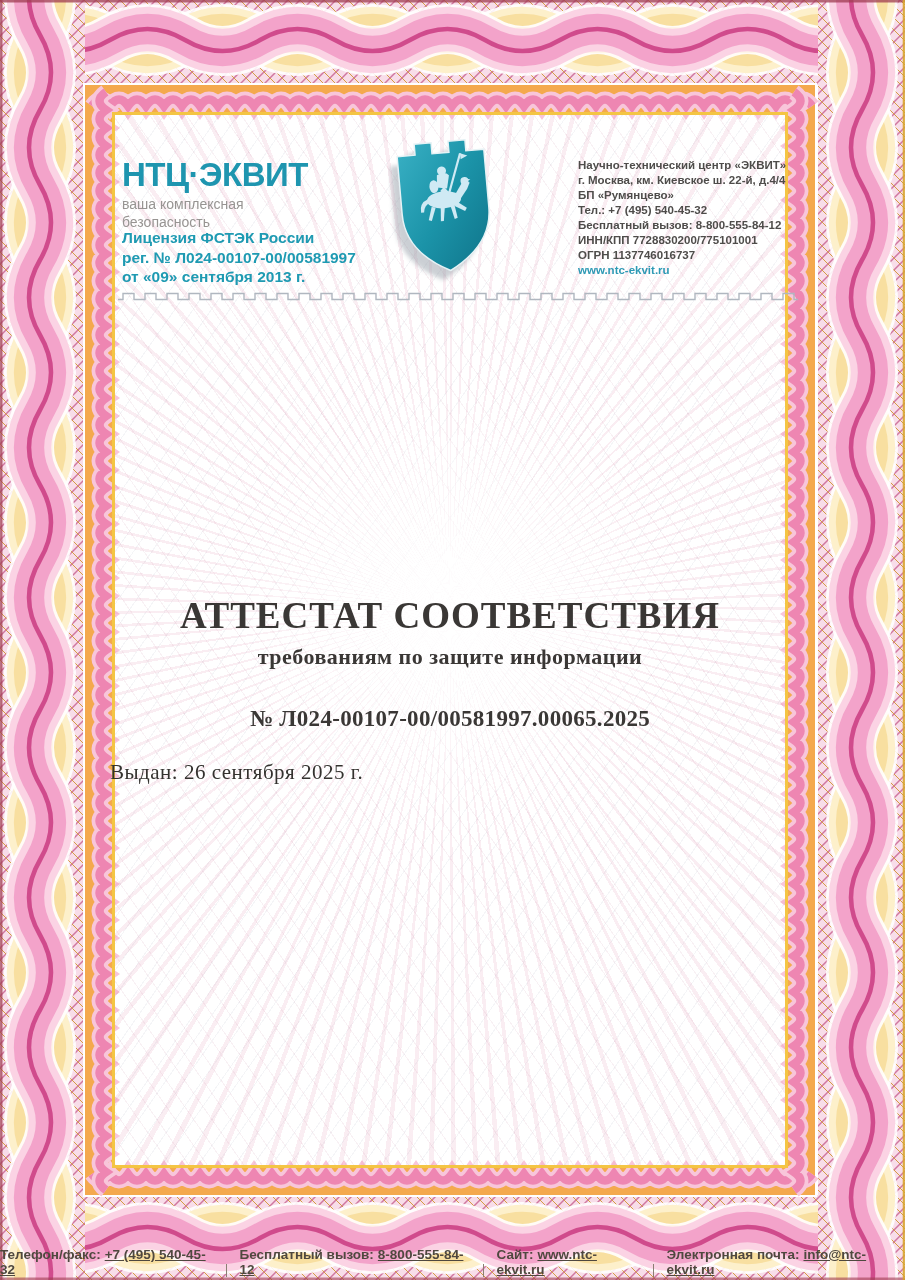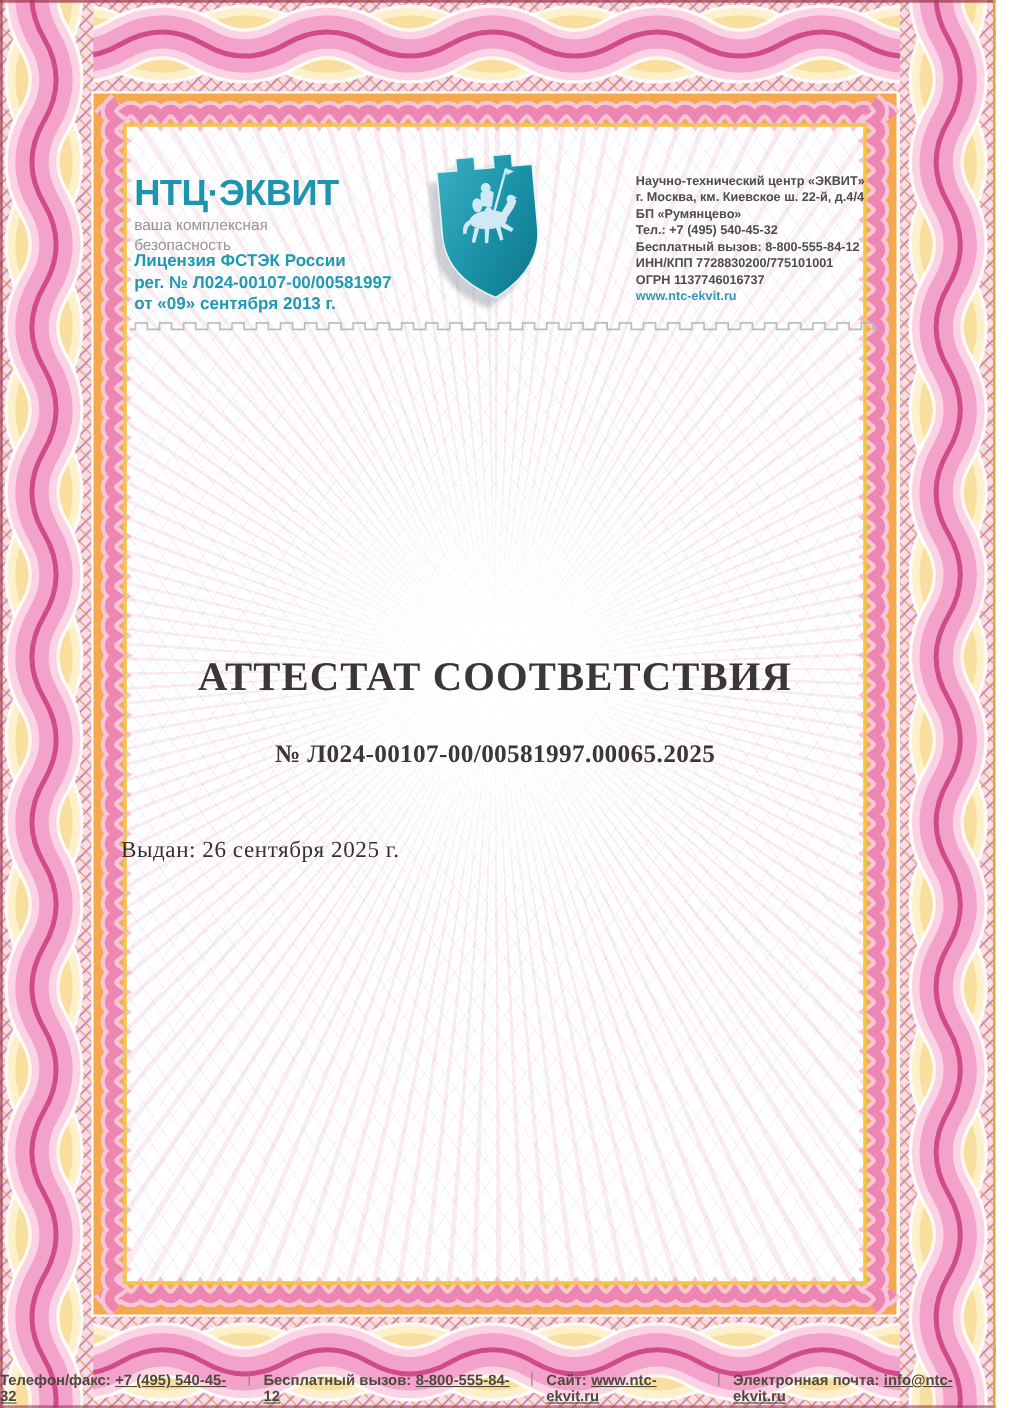--- a/index.html
+++ b/index.html
@@ -29,21 +29,21 @@
   
   .main-block{position:absolute;left:110px;top:596px;width:680px;text-align:center;z-index:2;
       font-family:"Liberation Serif",serif;color:#3a3735;}
   .cert-title{font-size:37px;font-weight:bold;letter-spacing:1px;line-height:1.1;}
   .cert-sub{margin-top:7px;font-size:22px;font-weight:bold;letter-spacing:0.5px;}
   .cert-num{margin-top:36px;font-size:23px;font-weight:bold;letter-spacing:0.3px;}
   .issue-date{position:absolute;left:110px;top:760px;width:680px;text-align:left;z-index:2;
       font-family:"Liberation Serif",serif;font-size:21px;color:#34322f;letter-spacing:0.5px;}
   
   .footer{position:absolute;left:0;bottom:3px;width:905px;z-index:3;display:flex;
-      justify-content:center;align-items:flex-start;gap:13px;
+      justify-content:center;align-items:flex-end;gap:13px;
       font-size:13.5px;font-weight:600;color:#4f483f;}
   .footer .val{text-decoration:underline;margin-left:4px;}
   .fsep{display:inline-block;width:1px;height:13px;background:#8a7f72;}
 </style>
 </head>
 <body>
 
 <div id="page">
 
   <svg id="border-svg" width="923" height="1280" viewBox="0 0 923 1280">
@@ -201,20 +201,21 @@
     <defs>
       <pattern id="cren" width="22" height="12" patternUnits="userSpaceOnUse">
         <path d="M0,9.5 h5 v-6 h11 v6 h6" fill="none" stroke="#b0b7c0" stroke-width="1.4"></path>
       </pattern>
     </defs>
     <rect width="680" height="12" y="1" fill="url(#cren)"></rect>
   </svg>
 
   <div class="main-block">
     <div class="cert-title">АТТЕСТАТ СООТВЕТСТВИЯ</div>
+    <div class="cert-sub">требованиям по защите информации</div>
     <div class="cert-num">№ Л024-00107-00/00581997.00065.2025</div>
   </div>
   <div class="issue-date">Выдан: 26 сентября 2025 г.</div>
 
   <div class="footer">
     <span>
       <span>Телефон/факс:</span><span class="val">+7 (495) 540-45-32</span>
     </span>
     <span class="fsep"></span>
     <span>

